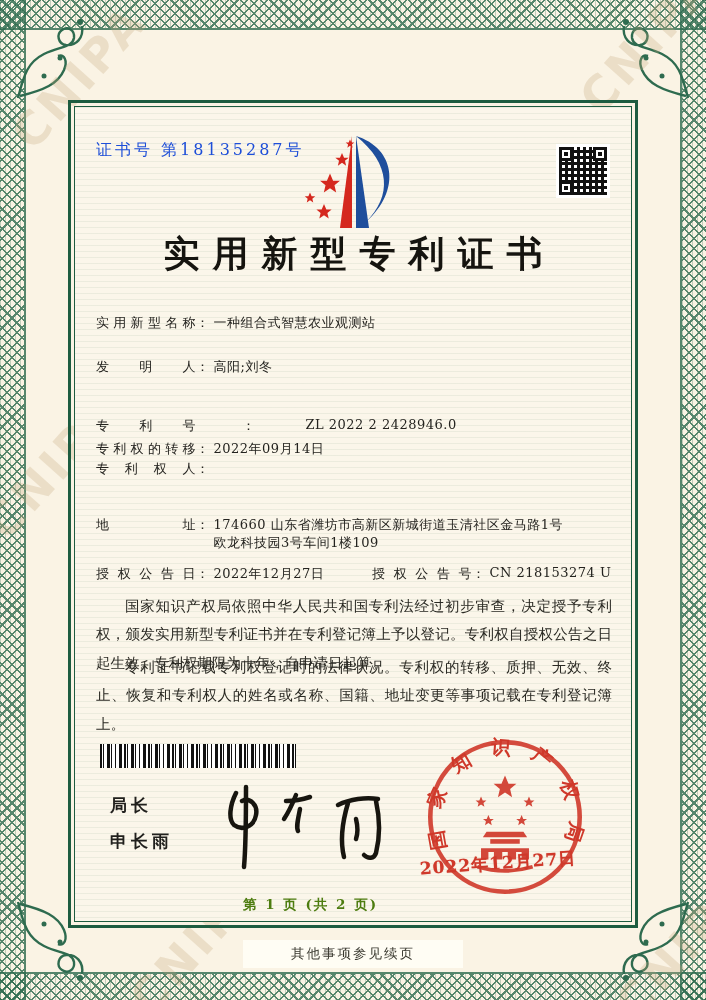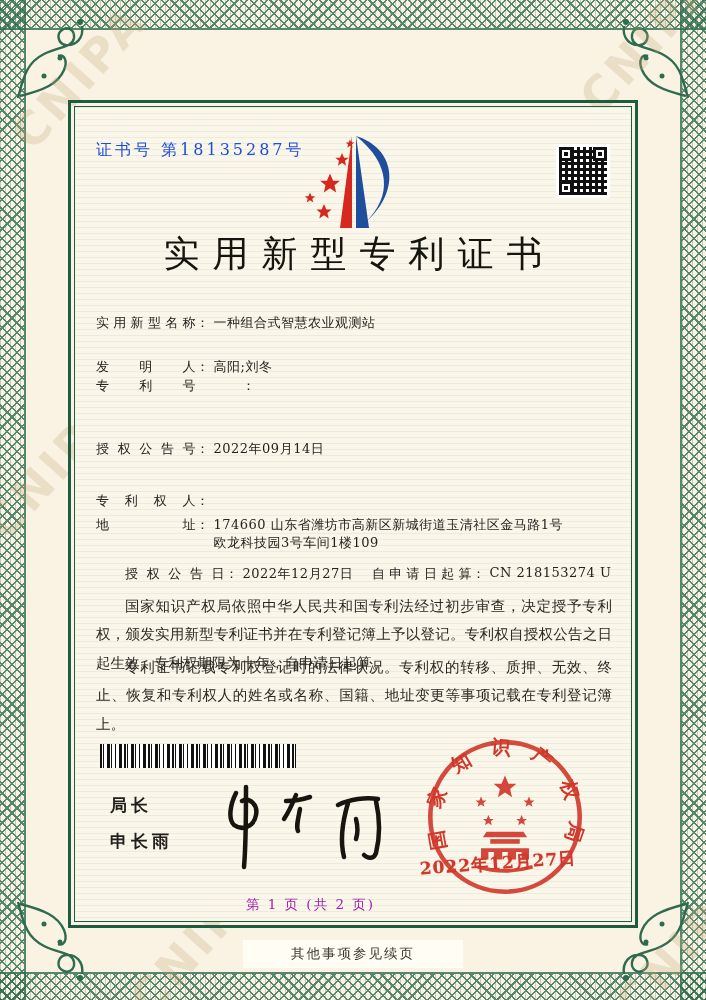--- a/index.html
+++ b/index.html
@@ -37,21 +37,21 @@
     border:3px solid #1d5c40; padding:3px; background:transparent; }
   .frame-inner { width:100%; height:100%; border:1px solid #1d5c40;
     background:
       repeating-linear-gradient(180deg, rgba(74,124,89,.085) 0 1px, transparent 1px 6px),
       #fbf6ea;
   }
   
   .cert-no { position:absolute; left:96px; top:140px; font-size:16px; letter-spacing:3px; color:#1d4ed8;text-align:right; }
   .logo { position:absolute; left:294px; top:132px; width:124px; height:104px; }
   .title { position:absolute; left:0; top:230px; width:706px; text-align:center;
-    font-size:36px; font-weight:normal; letter-spacing:13px; text-indent:13px; color:#15140f; }
+    font-size:36px; font-weight:bold; letter-spacing:13px; text-indent:13px; color:#15140f; }
   .frow { position:absolute; left:96px; font-size:13px; color:#24231f;
     display:flex; align-items:flex-start; letter-spacing:.5px; }
   .flabel { display:inline-block; width:100px; text-align:justify; text-align-last:justify; flex:none; }
   .fsep { flex:none; }
   .fvalue { margin-left:4px; white-space:pre-line; }
   .pair2 { position:absolute; left:372px; }
   .para { position:absolute; left:96px; width:516px; font-size:14.5px; line-height:1.95;
     text-align:justify; text-indent:2em; color:#2a2923; }
   
   .barcode { position:absolute; left:100px; top:744px; width:196px; height:24px;
@@ -73,21 +73,21 @@
   .sig-name { position:absolute; left:110px; top:830px; font-size:17px; font-weight:bold; letter-spacing:4px; }
   .sig-script { position:absolute; left:200px; top:775px; width:200px; height:100px; }
   .sig-script path { stroke:#17150f; stroke-width:4.5; fill:none; stroke-linecap:round; }
   
   .seal { position:absolute; left:422px; top:734px; width:166px; height:166px; }
   .seal-date { position:absolute; left:408px; top:852px; width:180px; text-align:center;
     color:#cf382a; font-size:17px; font-weight:bold; letter-spacing:1px;
     transform:rotate(-4deg); text-shadow:0 0 1px rgba(207,56,42,.5); }
   
   .page-info { position:absolute; left:0; top:896px; width:621px; text-align:center;
-    font-size:13.5px; letter-spacing:2px; color:#a21caf; }
+    font-size:13.5px; letter-spacing:2px; color:#4d7c0f;font-weight:bold; }
   .note-band { position:absolute; left:243px; top:940px; width:220px; padding:5px 0;
     background:#fffdf4; text-align:center; font-size:13.5px; letter-spacing:2px; color:#3a392f; }
 </style>
 </head>
 <body>
 
 <div class="page">
 
   <div class="lace lace-top"></div>
   <div class="lace lace-bottom"></div>
@@ -162,46 +162,47 @@
   <div class="frow" style="top:314px;">
     <span class="flabel">实用新型名称</span>
       <span class="fsep">：</span>
     <span class="fvalue">一种组合式智慧农业观测站</span>
   </div>
   <div class="frow" style="top:358px;">
     <span class="flabel">发明人</span>
       <span class="fsep">：</span>
     <span class="fvalue">高阳;刘冬</span>
   </div>
-  <div class="frow" style="top:377px;gap:46px;">
+  <div class="frow" style="top:417px;gap:46px;">
     <span class="flabel">专利号</span>
       <span class="fsep">：</span>
+    <span class="fvalue">ZL 2022 2 2428946.0</span>
   </div>
   <div class="frow" style="top:440px;">
-    <span class="flabel">授权公告号</span>
+    <span class="flabel">专利权的转移</span>
       <span class="fsep">：</span>
     <span class="fvalue">2022年09月14日</span>
   </div>
-  <div class="frow" style="top:492px;">
+  <div class="frow" style="top:460px;">
     <span class="flabel">专利权人</span>
       <span class="fsep">：</span>
   </div>
   <div class="frow" style="top:516px;">
     <span class="flabel">地址</span>
       <span class="fsep">：</span>
     <span class="fvalue" style="max-width:420px;">174660 山东省潍坊市高新区新城街道玉清社区金马路1号
 欧龙科技园3号车间1楼109</span>
   </div>
-  <div class="frow" style="top:565px;margin-left:29px;">
+  <div class="frow" style="top:565px;">
     <span class="flabel">授权公告日</span>
       <span class="fsep">：</span>
     <span class="fvalue">2022年12月27日</span>
   </div>
   <div class="frow pair2" style="top:565px;">
-    <span class="flabel">自申请日起算</span>
+    <span class="flabel">授权公告号</span>
       <span class="fsep">：</span>
     <span class="fvalue">CN 218153274 U</span>
   </div>
 
   <p class="para" style="top:592px;">国家知识产权局依照中华人民共和国专利法经过初步审查，决定授予专利权，颁发实用新型专利证书并在专利登记簿上予以登记。专利权自授权公告之日起生效。专利权期限为十年，自申请日起算。</p>
   <p class="para" style="top:653px;">专利证书记载专利权登记时的法律状况。专利权的转移、质押、无效、终止、恢复和专利权人的姓名或名称、国籍、地址变更等事项记载在专利登记簿上。</p>
 
   <div class="barcode"></div>
 
   <div class="sig-title">局长</div>

